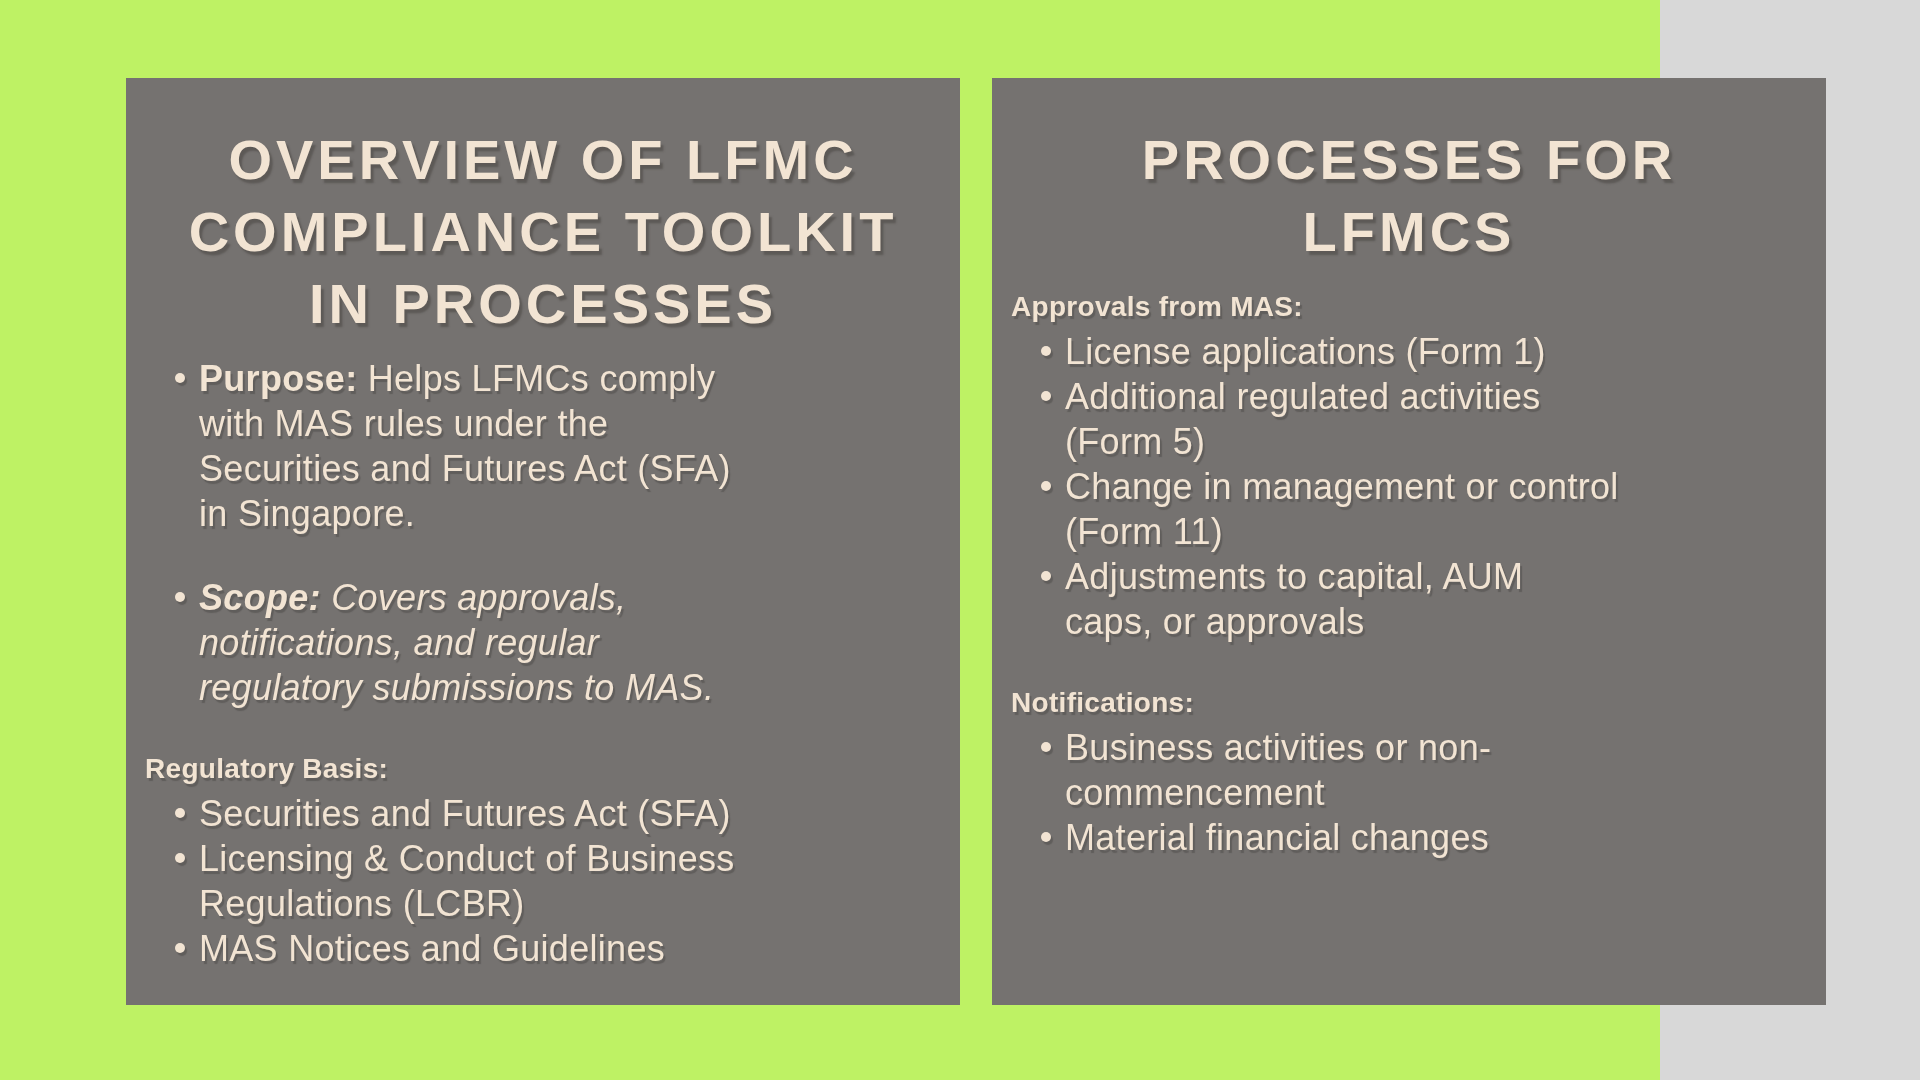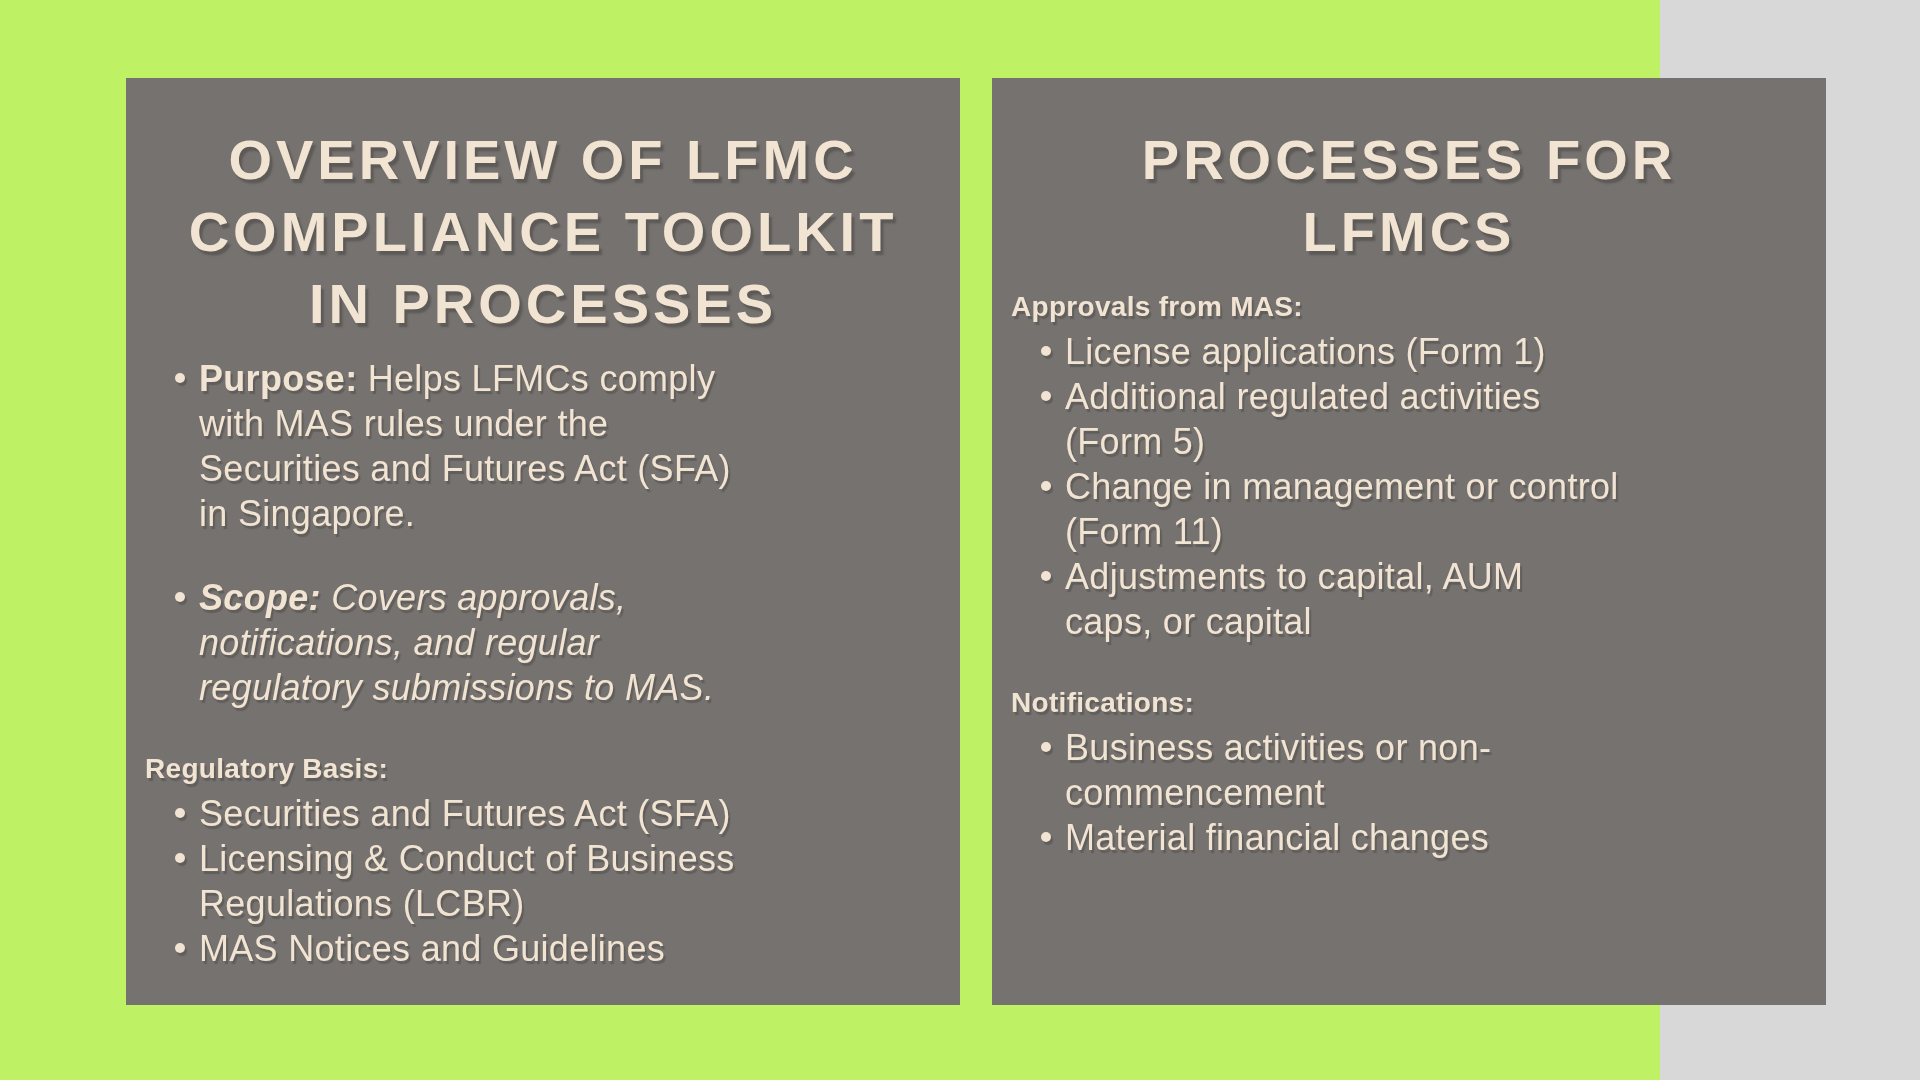--- a/index.html
+++ b/index.html
@@ -139,21 +139,21 @@
         <div class="line">(Form 5)</div>
       </div>
       <div class="bullet-item">
         <span class="dot"></span>
         <div class="line">Change in management or control</div>
         <div class="line">(Form 11)</div>
       </div>
       <div class="bullet-item">
         <span class="dot"></span>
         <div class="line">Adjustments to capital, AUM</div>
-        <div class="line">caps, or capital</div>
+        <div class="line">caps, or approvals</div>
       </div>
 
       <h2 class="section-heading">Notifications:</h2>
 
       <div class="bullet-item">
         <span class="dot"></span>
         <div class="line">Business activities or non-</div>
         <div class="line">commencement</div>
       </div>
       <div class="bullet-item">

